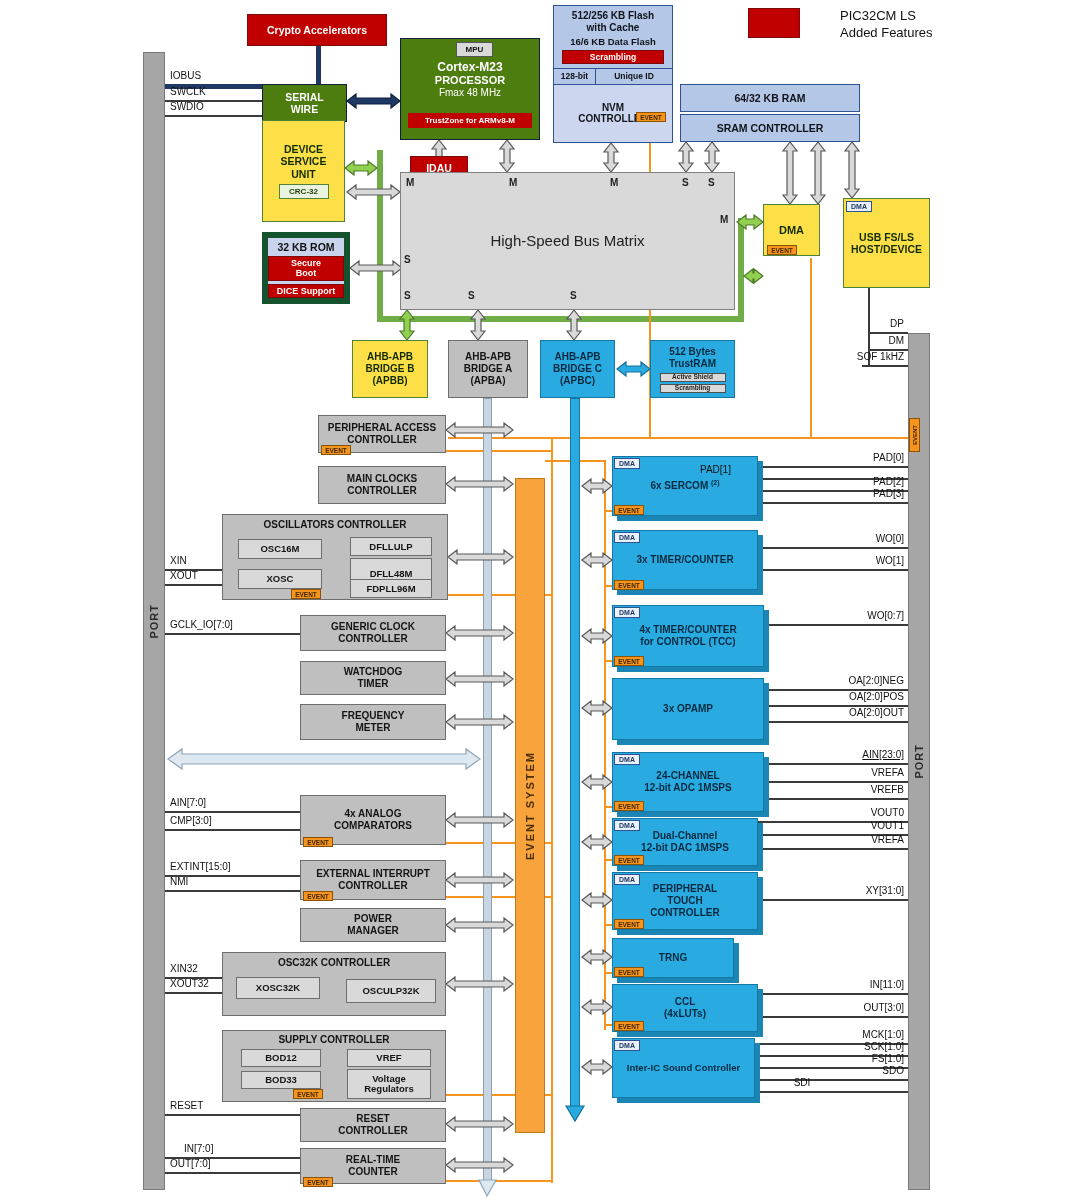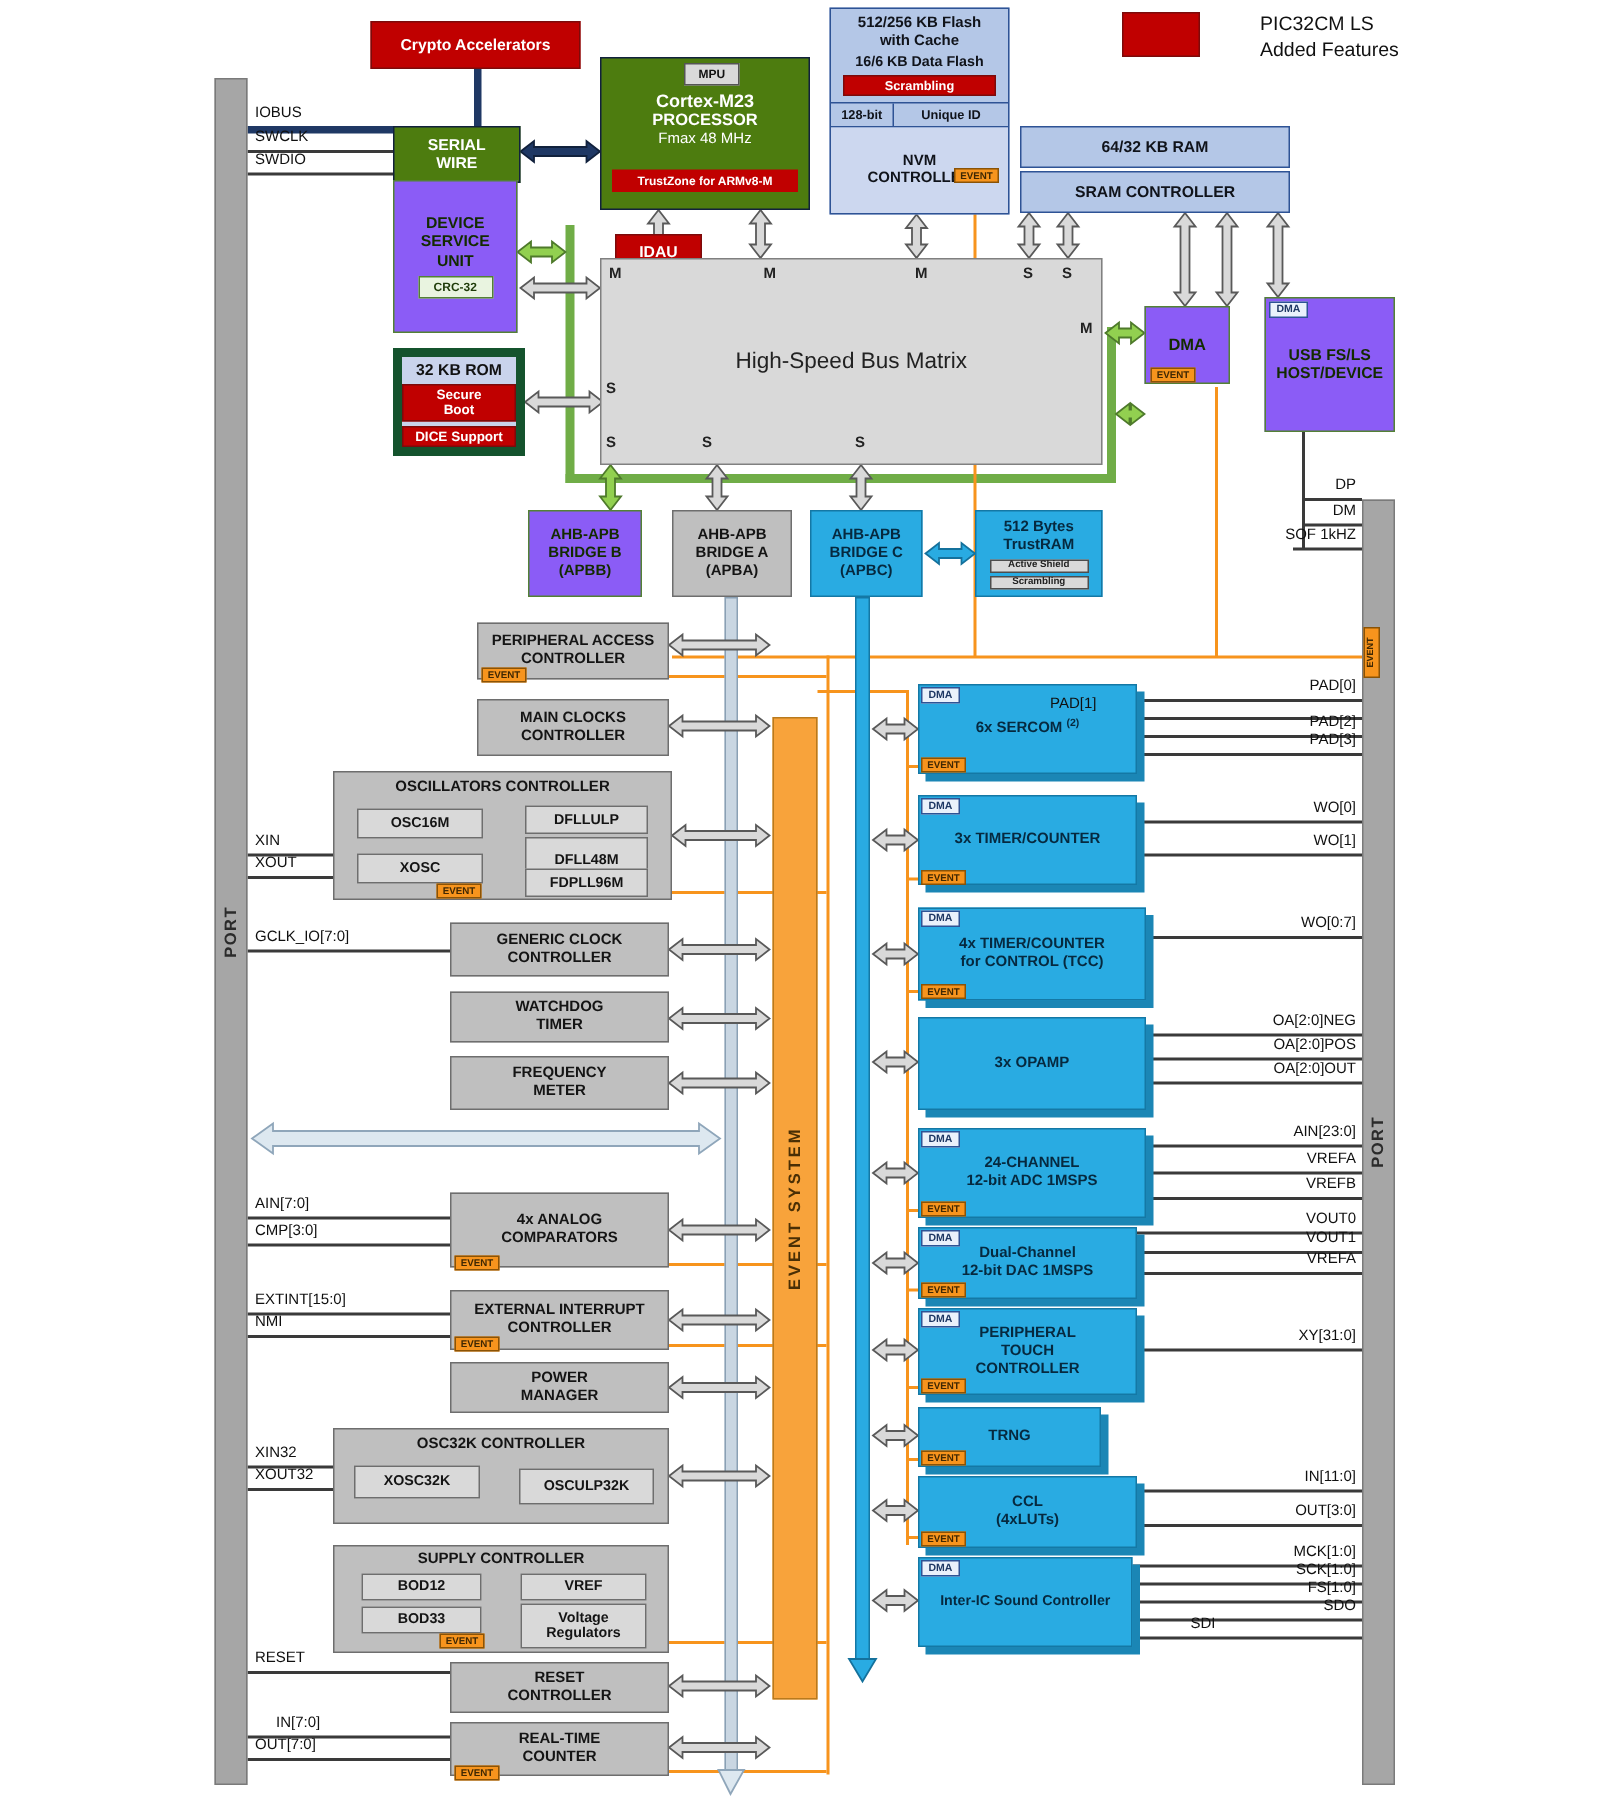--- a/index.html
+++ b/index.html
@@ -2,21 +2,21 @@
 <html><head>
 <meta charset="utf-8">
 <style>
 *{margin:0;padding:0;box-sizing:border-box}
 body{font-family:"Liberation Sans",sans-serif;background:#fff}
 #diagram{position:relative;width:1079px;height:1200px;background:#fff;overflow:hidden}
 .blk{position:absolute;display:flex;flex-direction:column;align-items:center;justify-content:center;text-align:center;line-height:1.18;z-index:4;font-family:"Liberation Sans",sans-serif}
 .gray{background:#bfbfbf;border:1.2px solid #6e6e6e;color:#141414}
 .navy{background:#4d7c0f;border:1px solid #11213c;color:#fff}
 .red{background:#c00000;border:1px solid #7c0a0a;color:#fff}
-.green{background:#8b5cf6;border:1.5px solid #538135;color:#132b00}
+.green{background:#fde047;border:1.5px solid #538135;color:#132b00}
 .cyan{background:#29abe2;border:1px solid #1478a5;color:#06293f}
 .shadow{box-shadow:5px 5px 0 #1b86b5}
 .blue{background:#b4c7e7;border:1px solid #2e5395;color:#10131a}
 .strip{display:flex;align-items:center;justify-content:center;font-weight:bold}
 .sub{position:absolute;background:#d9d9d9;border:1px solid #6e6e6e;display:flex;align-items:center;justify-content:center;font-size:9.5px;font-weight:600;color:#141414}
 .ln{position:absolute;background:#3a3a3a;z-index:1}
 .or{position:absolute;background:#f7941d;z-index:1}
 .gr{position:absolute;background:#70ad47;z-index:1}
 .nv{position:absolute;background:#1f3864;z-index:1}
 .pcol{position:absolute;z-index:2}
@@ -402,21 +402,21 @@
     <div class="pin" style="left: 700px; top: 555px; width: 204px; text-align: right;">WO[1]</div>
     <div class="ln" style="left: 764px; top: 624px; width: 144px; height: 2px;"></div>
     <div class="pin" style="left: 700px; top: 610px; width: 204px; text-align: right;">WO[0:7]</div>
     <div class="ln" style="left: 764px; top: 689px; width: 144px; height: 2px;"></div>
     <div class="pin" style="left: 700px; top: 675px; width: 204px; text-align: right;">OA[2:0]NEG</div>
     <div class="ln" style="left: 764px; top: 705px; width: 144px; height: 2px;"></div>
     <div class="pin" style="left: 700px; top: 691px; width: 204px; text-align: right;">OA[2:0]POS</div>
     <div class="ln" style="left: 764px; top: 721px; width: 144px; height: 2px;"></div>
     <div class="pin" style="left: 700px; top: 707px; width: 204px; text-align: right;">OA[2:0]OUT</div>
     <div class="ln" style="left: 764px; top: 763px; width: 144px; height: 2px;"></div>
-    <div class="pin" style="left: 700px; top: 749px; width: 204px; text-align: right;">AIN[23:0]</div>
+    <div class="pin" style="left: 700px; top: 749px; width: 204px; text-align: right; text-decoration: underline;">AIN[23:0]</div>
     <div class="ln" style="left: 764px; top: 781px; width: 144px; height: 2px;"></div>
     <div class="pin" style="left: 700px; top: 767px; width: 204px; text-align: right;">VREFA</div>
     <div class="ln" style="left: 764px; top: 798px; width: 144px; height: 2px;"></div>
     <div class="pin" style="left: 700px; top: 784px; width: 204px; text-align: right;">VREFB</div>
     <div class="ln" style="left: 758px; top: 821px; width: 150px; height: 2px;"></div>
     <div class="pin" style="left: 700px; top: 807px; width: 204px; text-align: right;">VOUT0</div>
     <div class="ln" style="left: 758px; top: 834px; width: 150px; height: 2px;"></div>
     <div class="pin" style="left: 700px; top: 820px; width: 204px; text-align: right;">VOUT1</div>
     <div class="ln" style="left: 758px; top: 848px; width: 150px; height: 2px;"></div>
     <div class="pin" style="left: 700px; top: 834px; width: 204px; text-align: right;">VREFA</div>

